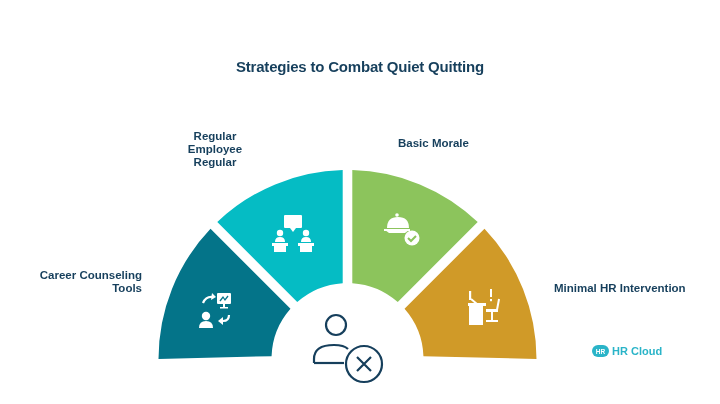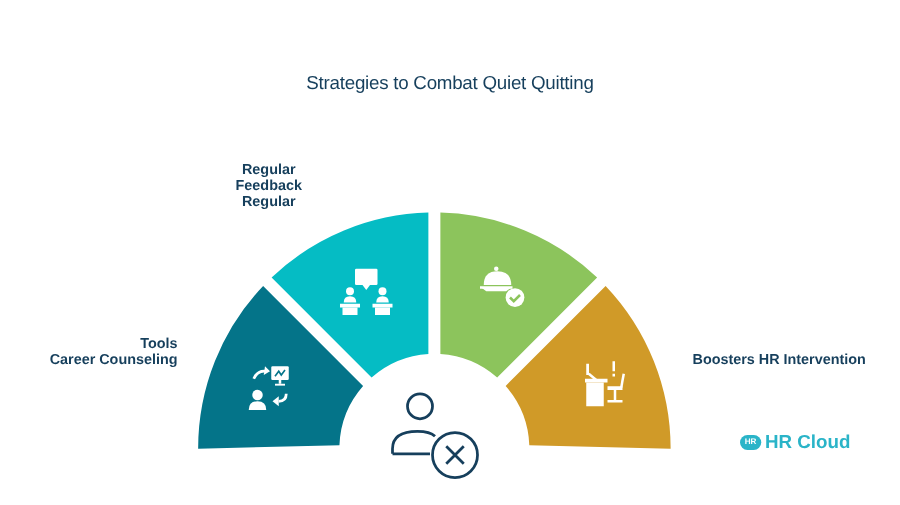--- a/index.html
+++ b/index.html
@@ -1,46 +1,47 @@
 <!DOCTYPE html>
 <html><head>
 <meta charset="utf-8">
 <style>
   html, body { margin: 0; padding: 0; }
   body { width: 720px; height: 404px; background: #ffffff; position: relative; overflow: hidden; font-family: "Liberation Sans", "DejaVu Sans", sans-serif; }
-  .title { position: absolute; left: 0; width: 720px; top: 58px; text-align: center; font-size: 15px; font-weight: normal; color: #163f5c; letter-spacing: -0.2px; }
+  .title { position: absolute; left: 0; width: 720px; top: 58px; text-align: center; font-size: 15px; font-weight: bold; color: #163f5c; letter-spacing: -0.2px; }
   .label { position: absolute; font-size: 11.5px; font-weight: bold; color: #163f5c; line-height: 13px; }
   .label span { display: block; }
   .l-career { left: 30px; top: 269px; width: 112px; text-align: right; }
   .l-feedback { left: 180px; top: 130px; width: 70px; text-align: center; }
   .l-morale { left: 398px; top: 137px; width: 120px; text-align: left; }
   .l-minimal { left: 554px; top: 282px; width: 150px; text-align: left; }
   svg.diagram { position: absolute; left: 0; top: 0; }
   .logo { position: absolute; left: 592px; top: 345px; display: flex; align-items: center; gap: 3px; }
   .logo-badge { width: 17px; height: 12px; background: #2ab4c8; border-radius: 6px; color: #fff; font-size: 6.5px; font-weight: bold; display: flex; align-items: center; justify-content: center; }
-  .logo-text { font-size: 15px; color: #2ab4c8; font-weight: bold; }
+  .logo-text { font-size: 11px; color: #2ab4c8; font-weight: bold; }
 </style>
 </head>
 <body>
 
 <div class="title">Strategies to Combat Quiet Quitting</div>
 
 <div class="label l-career">
+  <span>Career Counseling</span>
   <span>Tools</span>
-  <span>Career Counseling</span>
 </div>
 <div class="label l-feedback">
   <span>Regular</span>
-  <span>Feedback</span>
+  <span>Employee</span>
   <span>Regular</span>
 </div>
 <div class="label l-morale">
+  <span>Basic Morale</span>
 </div>
 <div class="label l-minimal">
-  <span>Boosters HR Intervention</span>
+  <span>Minimal HR Intervention</span>
 </div>
 
 <svg class="diagram" width="720" height="404" viewBox="0 0 720 404">
 
   <g>
     <path id="seg0" fill="#047489" d="M158.5,359 A189,189 0 0 1 210.50581260002613,228.794037699417 L290.4730616810054,308.7612867803963 A76,76 0 0 0 271.5542906115311,356.12785350613365 Z"></path>
   </g>
   <g>
     <path id="seg1" fill="#05bcc4" d="M217.29403769941703,222.0058126000261 A189,189 0 0 1 342.70000000000005,170.0609622126756 L342.7,283.1517304086639 A76,76 0 0 0 297.2612867803963,301.9730616810054 Z"></path>
   </g>

